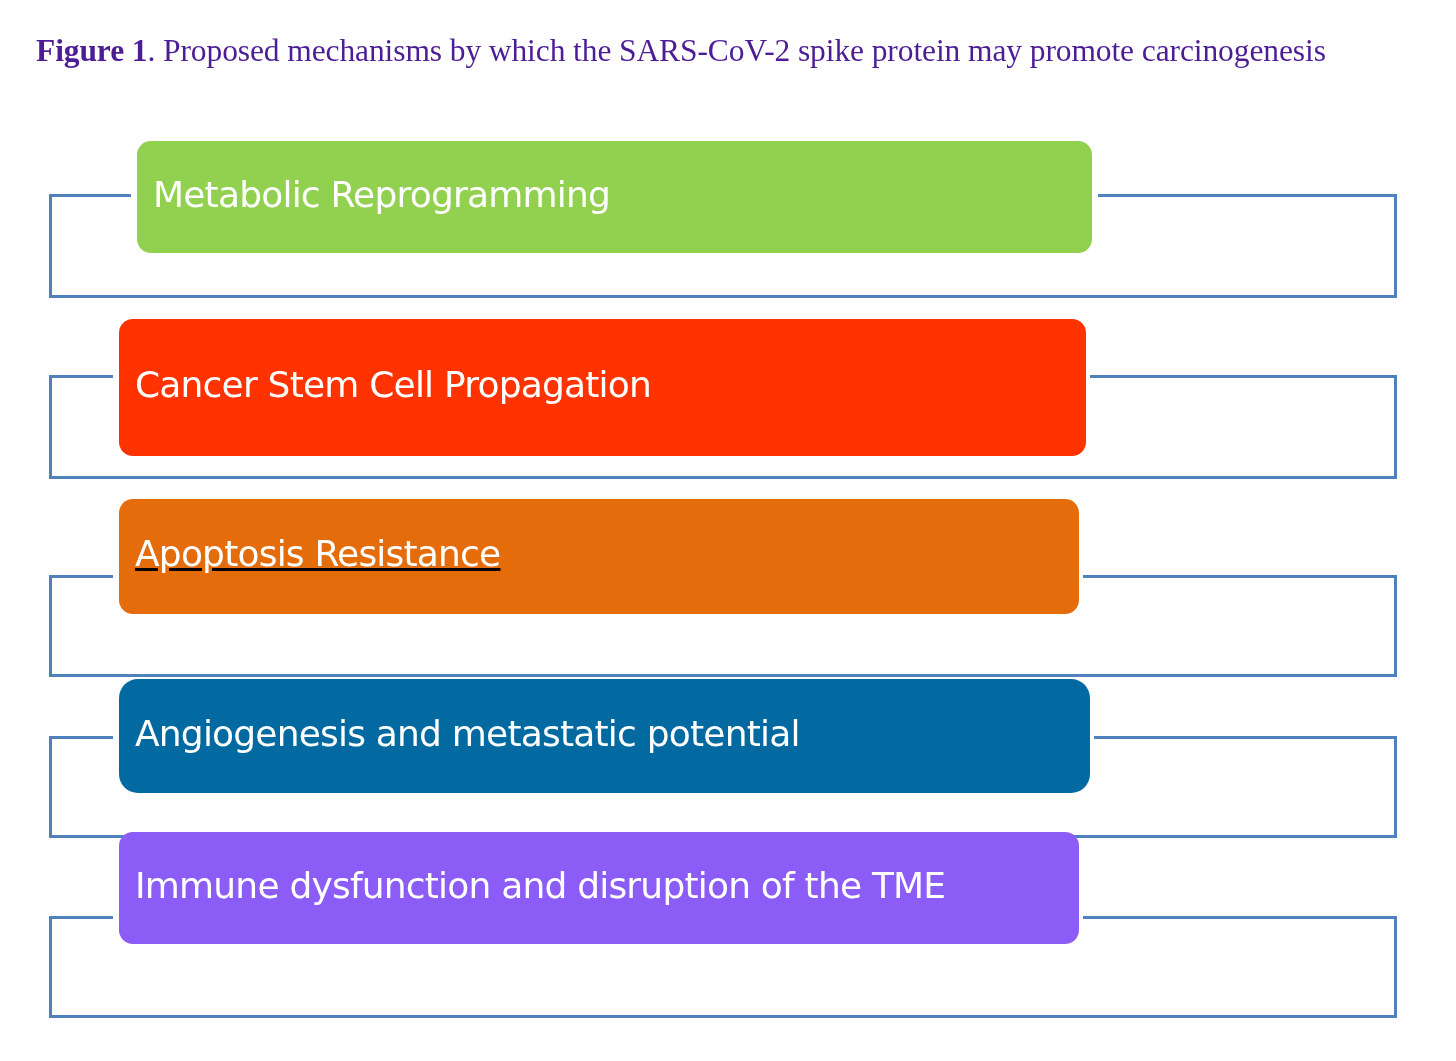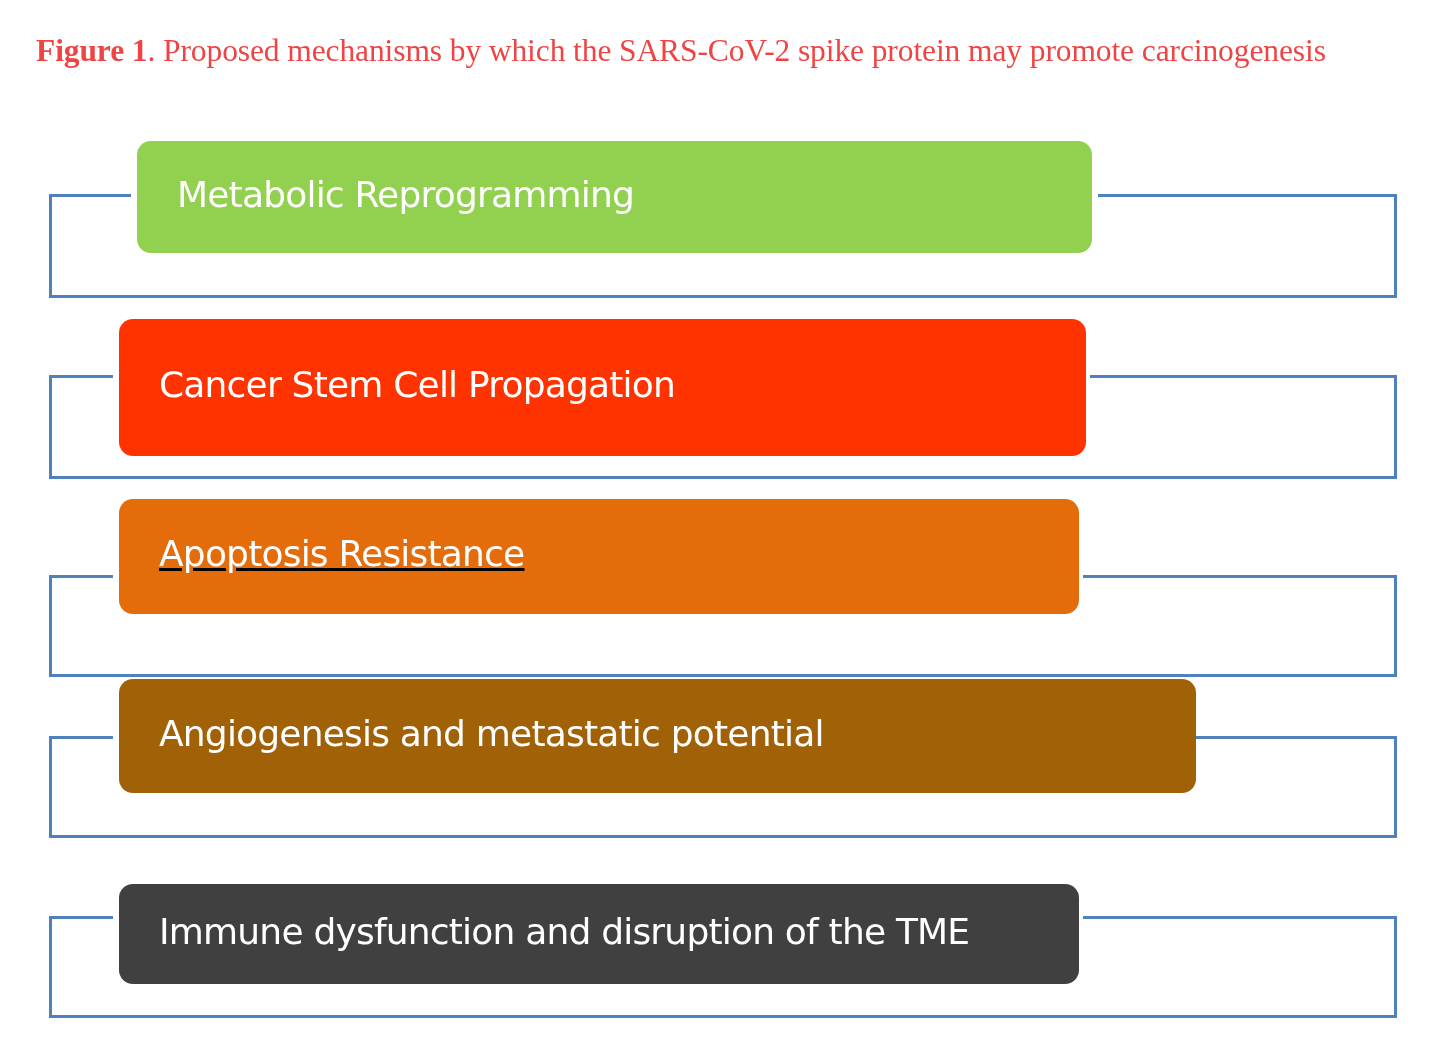--- a/index.html
+++ b/index.html
@@ -1,32 +1,32 @@
 <!DOCTYPE html>
 <html><head>
 <meta charset="utf-8">
 <style>
   html, body { margin:0; padding:0; background:#ffffff; }
   body { width:1456px; height:1061px; position:relative; overflow:hidden; }
   .caption {
     position:absolute; left:36px; top:33px; white-space:nowrap;
-    font-family:"Liberation Serif","DejaVu Serif",serif; font-size:31.5px; color:#ef4444;
+    font-family:"Liberation Serif","DejaVu Serif",serif; font-size:31.5px; color:#4c1d95;
     letter-spacing:-0.1px;
   }
   .caption b { font-weight:bold; }
   .bracket {
     position:absolute; box-sizing:border-box;
     border:3px solid #4f81bd; background:transparent;
   }
   .cover {
     position:absolute; background:#ffffff;
   }
   .box {
     position:absolute; box-sizing:border-box; border-radius:14px;
-    display:flex; align-items:center; padding-left:40px;text-align:right;
+    display:flex; align-items:center; padding-left:16px;text-align:right;
   }
   .box span {
     color:#ffffff; font-family:"DejaVu Sans","Liberation Sans",sans-serif;
     font-size:36px; letter-spacing:-0.8px; white-space:nowrap;
     margin-top:-6px;
   }
 </style>
 </head>
 <body>
 
@@ -45,21 +45,21 @@
 </div>
 
 <div class="bracket" style="left: 49px; top: 575px; width: 1348px; height: 102px; border-color: rgb(79, 129, 189);"></div>
 <div class="cover" style="left:113px; top:571px; width:970px; height:12px;"></div>
 <div class="box" style="left:119px; top:499px; width:960px; height:115px; background:#e46c0a;text-decoration:underline;">
   <span>Apoptosis Resistance</span>
 </div>
 
 <div class="bracket" style="left: 49px; top: 736px; width: 1348px; height: 102px; border-color: rgb(79, 129, 189);"></div>
 <div class="cover" style="left:113px; top:732px; width:981px; height:12px;"></div>
-<div class="box" style="left:119px; top:679px; width:1077px; height:114px; background:#a16207;">
+<div class="box" style="left:119px; top:679px; width:971px; height:114px; background:#0369a1;border-radius:19px;">
   <span>Angiogenesis and metastatic potential</span>
 </div>
 
 <div class="bracket" style="left: 49px; top: 916px; width: 1348px; height: 102px; border-color: rgb(79, 129, 189);"></div>
 <div class="cover" style="left:113px; top:912px; width:970px; height:12px;"></div>
-<div class="box" style="left:119px; top:884px; width:960px; height:100px; background:#404040;">
+<div class="box" style="left:119px; top:832px; width:960px; height:112px; background:#8b5cf6;">
   <span>Immune dysfunction and disruption of the TME</span>
 </div>
 
 </body></html>

